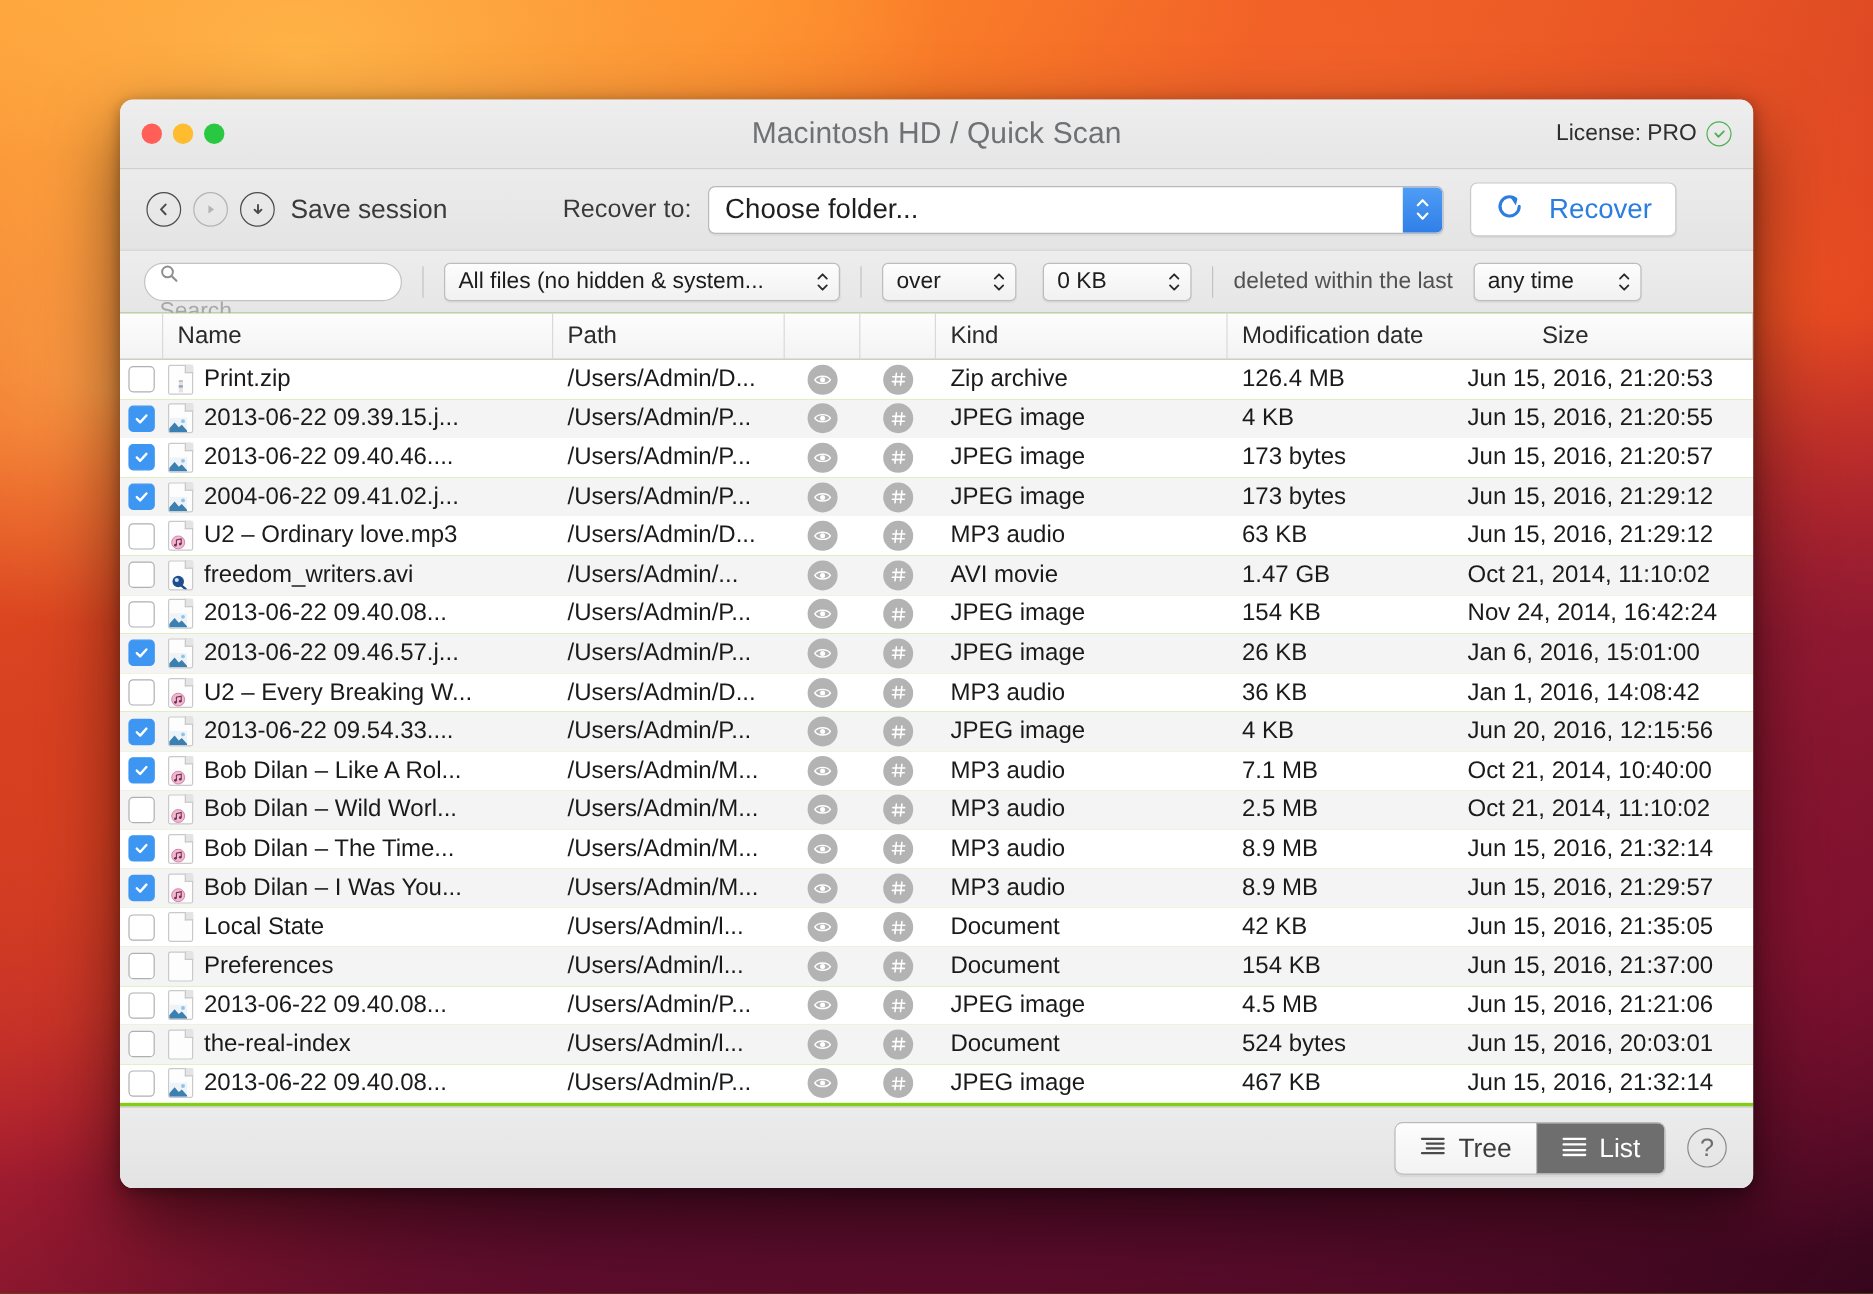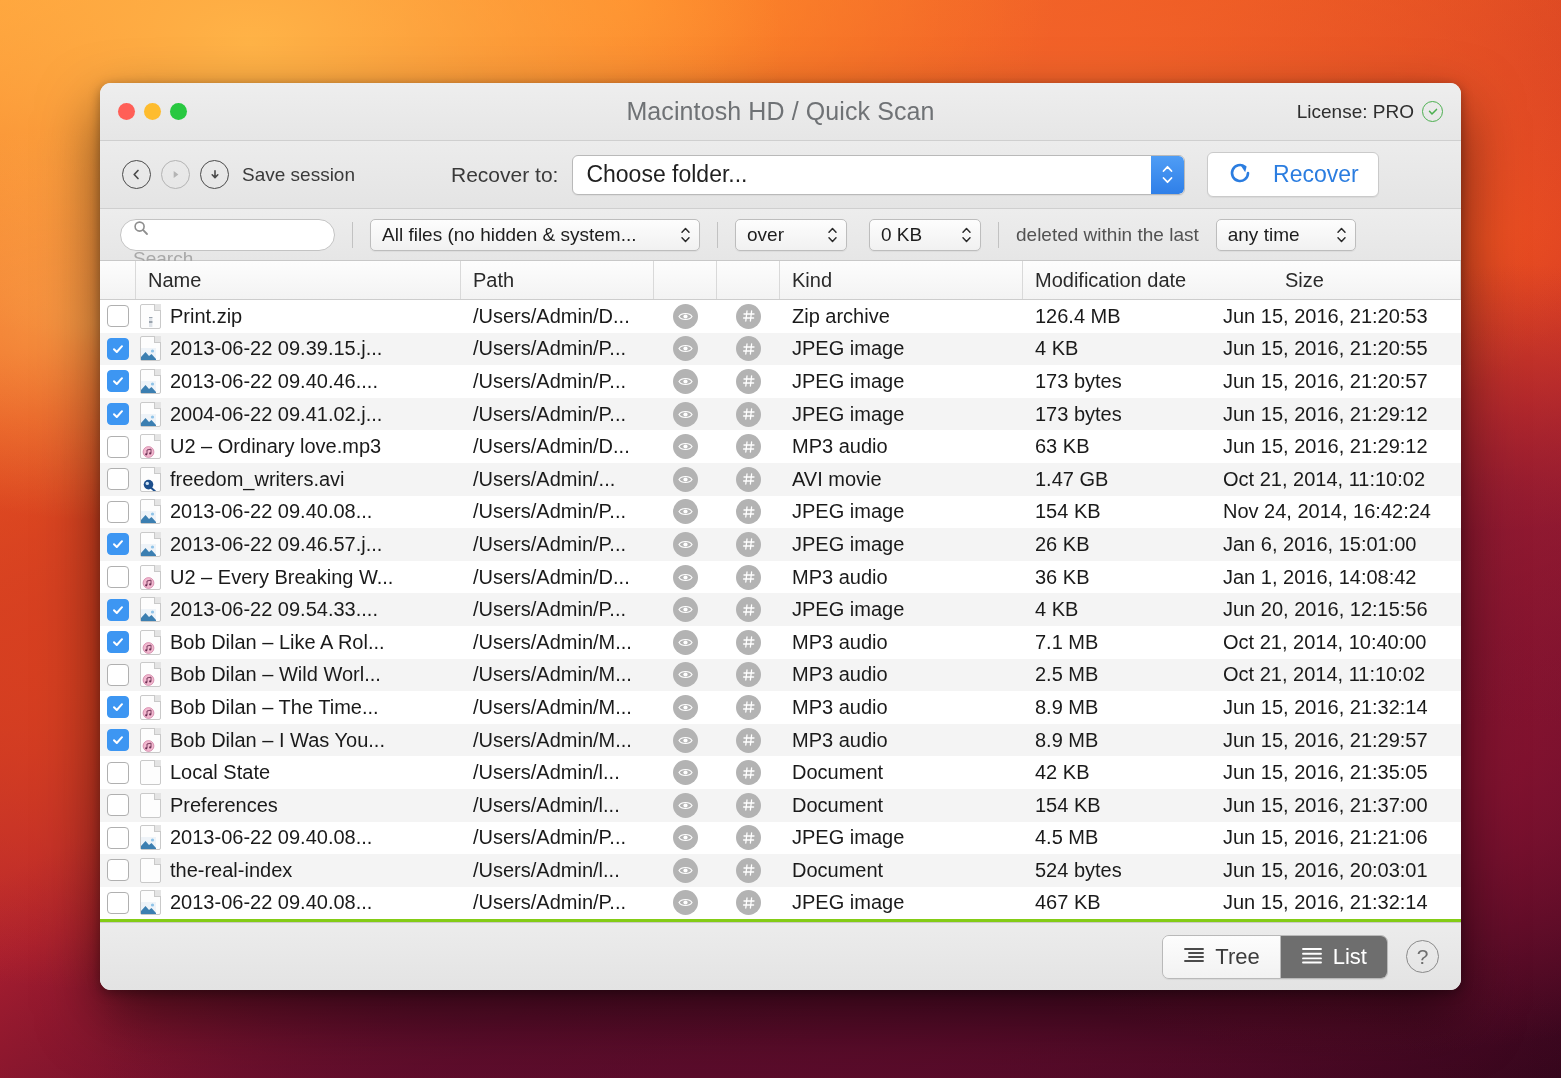--- a/index.html
+++ b/index.html
@@ -115,21 +115,21 @@
     border-radius: 50%;
     border: 1.8px solid #4b4b4b;
     display: flex; align-items: center; justify-content: center;
     background: transparent;
     cursor: default;
   }
   .circle-btn.disabled { border-color: #b4b4b4; }
   .circle-btn svg { display: block; }
 
   #save-session {
-    font-size: 19px;
+    font-size: 22px;
     color: #3a3a3a;
     margin-left: 13px;
     white-space: nowrap;
   }
 
   #recover-to-label {
     font-size: 21px;
     color: #3a3a3a;
     margin-left: 96px;
     white-space: nowrap;
@@ -220,21 +220,21 @@
     align-items: center;
     padding: 0 8px 0 11px;
     gap: 10px;
     box-shadow: 0 1px 1px rgba(0,0,0,.05);
   }
   .popup-label { font-size: 19px; color: #1d1d1d; white-space: nowrap; }
   .popup .chevs { display: flex; flex-direction: column; gap: 2px; }
 
   #popup-filetype { width: 330px; justify-content: space-between; }
   #popup-compare  { width: 112px; justify-content: space-between; }
-  #popup-size     { width: 112px; justify-content: space-between; }
+  #popup-size     { width: 124px; justify-content: space-between; }
   #popup-time     { width: 140px; justify-content: space-between; }
 
   #deleted-label { font-size: 19px; color: #525252; white-space: nowrap; margin-right: 17px; }
 
   
   #table-wrap {
     flex: 1;
     background: #84cc16;
     display: flex;
     flex-direction: column;

